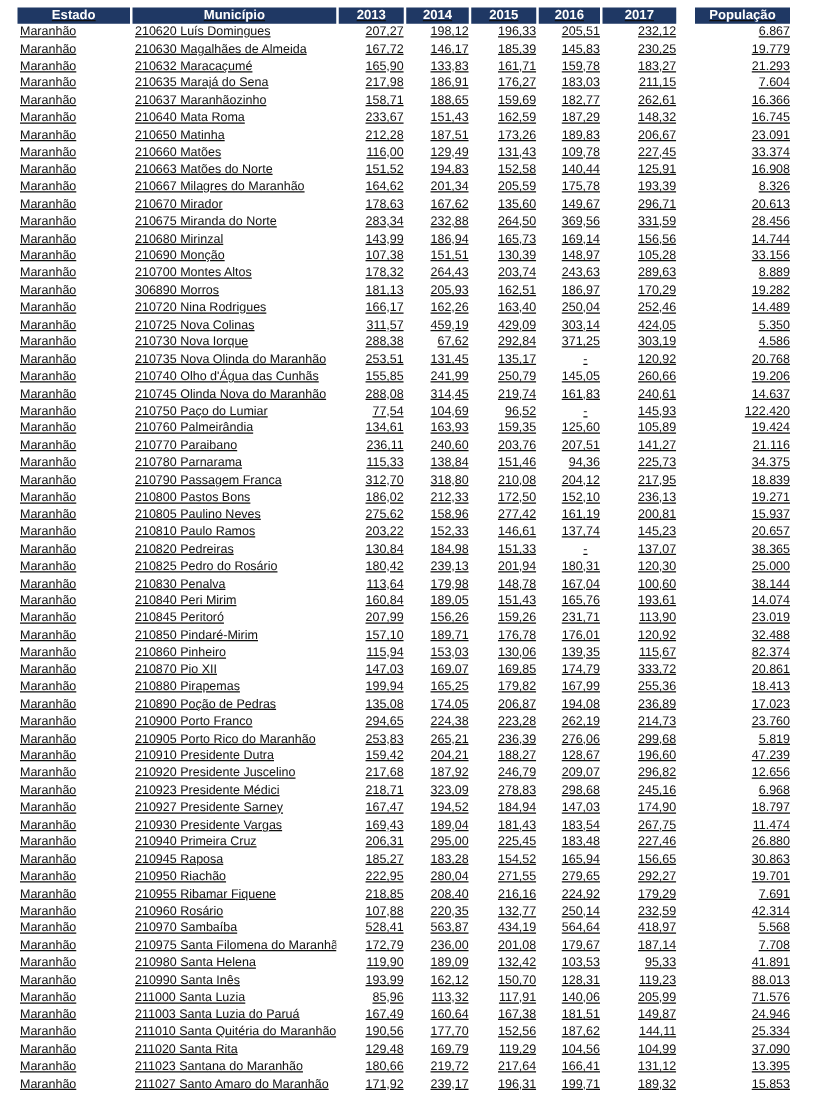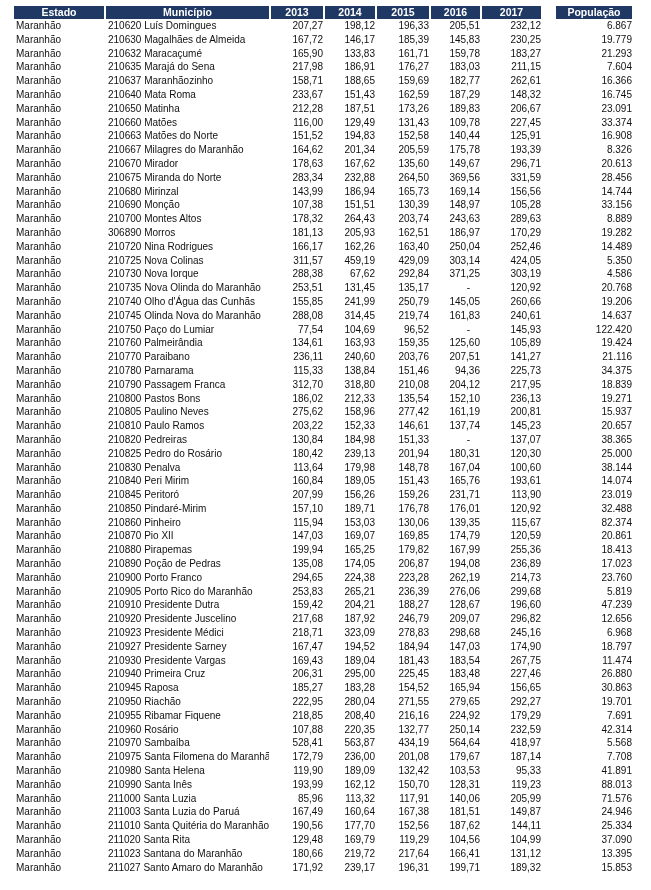--- a/index.html
+++ b/index.html
@@ -1,18 +1,18 @@
 <!DOCTYPE html>
 <html><head>
 <meta charset="utf-8">
 <style>
   html, body { margin: 0; padding: 0; background: #ffffff; }
   body { width: 651px; height: 890px; overflow: hidden; position: relative;
          font-family: "Liberation Sans", "DejaVu Sans", sans-serif; color: #111; }
-  #table { position: absolute; left: 14px; top: 6px; }
+  #table { position: absolute; left: 14px; top: 6px; text-decoration: underline; }
   .hdr { display: flex; height: 13px; }
   .hdr .c { background: #1f3864; color: #fff; font-weight: bold; font-size: 10.5px;
             line-height: 13px; text-align: center; margin-right: 2px; }
   .hdr .gap { background: transparent; margin-right: 0; }
   .row { display: flex; height: 13.8px; font-size: 10px; line-height: 13.8px; white-space: nowrap; }
   .row .c { margin-right: 2px; overflow: hidden; }
   .row .gap { margin-right: 0; }
   .w-estado { width: 90px; }
   .w-mun { width: 163px; }
   .w-y13 { width: 52px; }
@@ -338,21 +338,21 @@
         <div class="c w-y16 num">204,12</div>
         <div class="c w-y17 num">217,95</div>
         <div class="c gap w-gap"></div>
         <div class="c w-pop num">18.839</div>
       </div>
       <div class="row">
         <div class="c w-estado">Maranhão</div>
         <div class="c w-mun">210800 Pastos Bons</div>
         <div class="c w-y13 num">186,02</div>
         <div class="c w-y14 num">212,33</div>
-        <div class="c w-y15 num">135,54</div>
+        <div class="c w-y15 num">172,50</div>
         <div class="c w-y16 num">152,10</div>
         <div class="c w-y17 num">236,13</div>
         <div class="c gap w-gap"></div>
         <div class="c w-pop num">19.271</div>
       </div>
       <div class="row">
         <div class="c w-estado">Maranhão</div>
         <div class="c w-mun">210805 Paulino Neves</div>
         <div class="c w-y13 num">275,62</div>
         <div class="c w-y14 num">158,96</div>
@@ -450,21 +450,21 @@
         <div class="c gap w-gap"></div>
         <div class="c w-pop num">82.374</div>
       </div>
       <div class="row">
         <div class="c w-estado">Maranhão</div>
         <div class="c w-mun">210870 Pio XII</div>
         <div class="c w-y13 num">147,03</div>
         <div class="c w-y14 num">169,07</div>
         <div class="c w-y15 num">169,85</div>
         <div class="c w-y16 num">174,79</div>
-        <div class="c w-y17 num">120,59</div>
+        <div class="c w-y17 num">333,72</div>
         <div class="c gap w-gap"></div>
         <div class="c w-pop num">20.861</div>
       </div>
       <div class="row">
         <div class="c w-estado">Maranhão</div>
         <div class="c w-mun">210880 Pirapemas</div>
         <div class="c w-y13 num">199,94</div>
         <div class="c w-y14 num">165,25</div>
         <div class="c w-y15 num">179,82</div>
         <div class="c w-y16 num">167,99</div>

